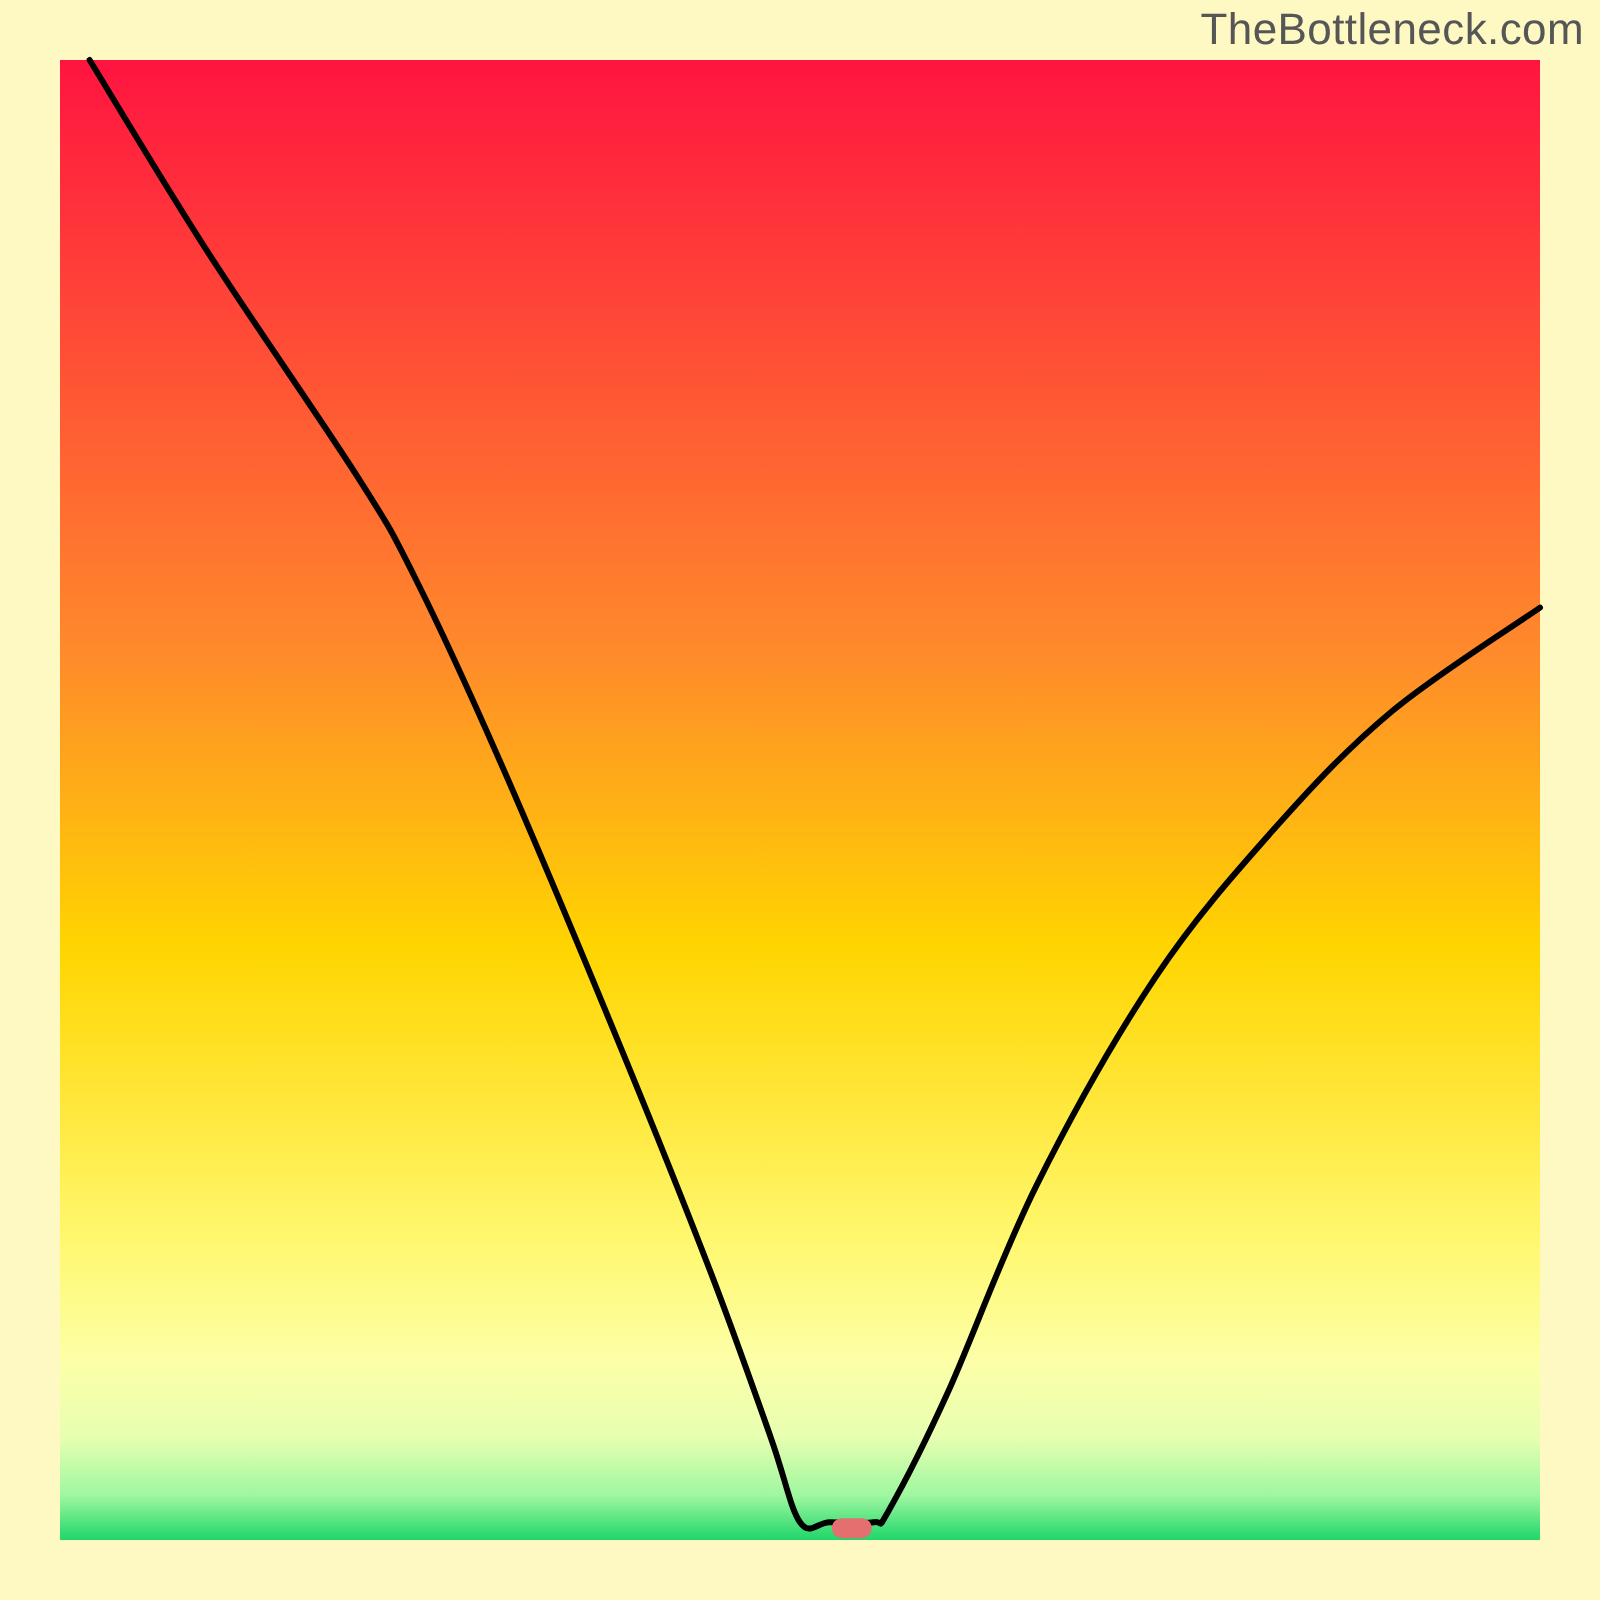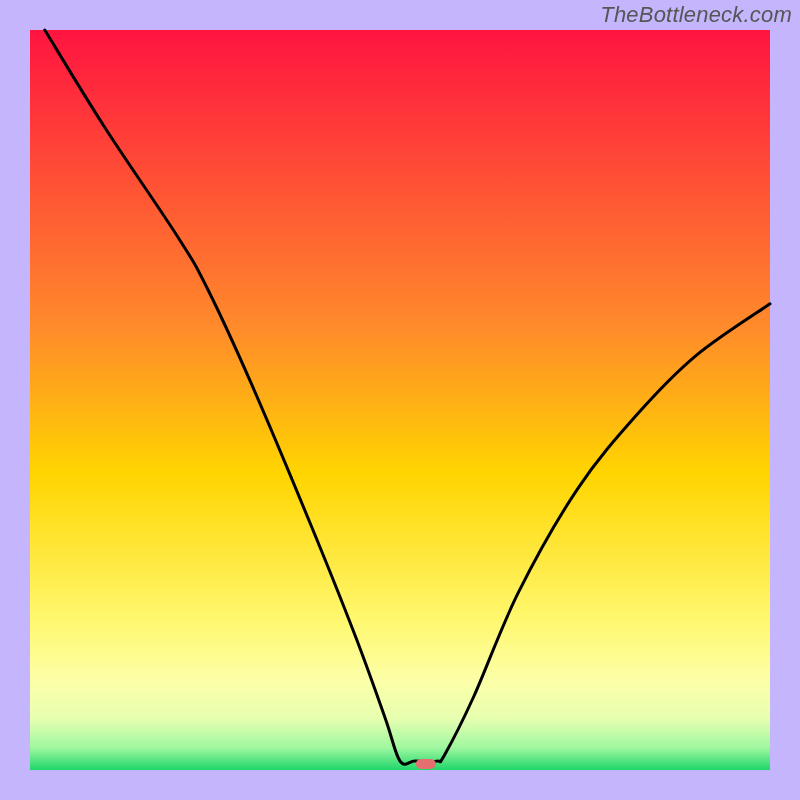--- a/index.html
+++ b/index.html
@@ -7,22 +7,21 @@
     padding: 0;
     width: 800px;
     height: 800px;
     background: #000;
     overflow: hidden;
   }
   .frame {
     position: relative;
     width: 800px;
     height: 800px;
-    background: #c4b5fd;
-    font-style: italic;
+    background: #fef9c3;
   }
   .watermark {
     position: absolute;
     top: 2px;
     right: 8px;
     font-family: Arial, Helvetica, sans-serif;
     font-size: 22px;
     color: #565656;
     letter-spacing: 0.2px;
     user-select: none;

